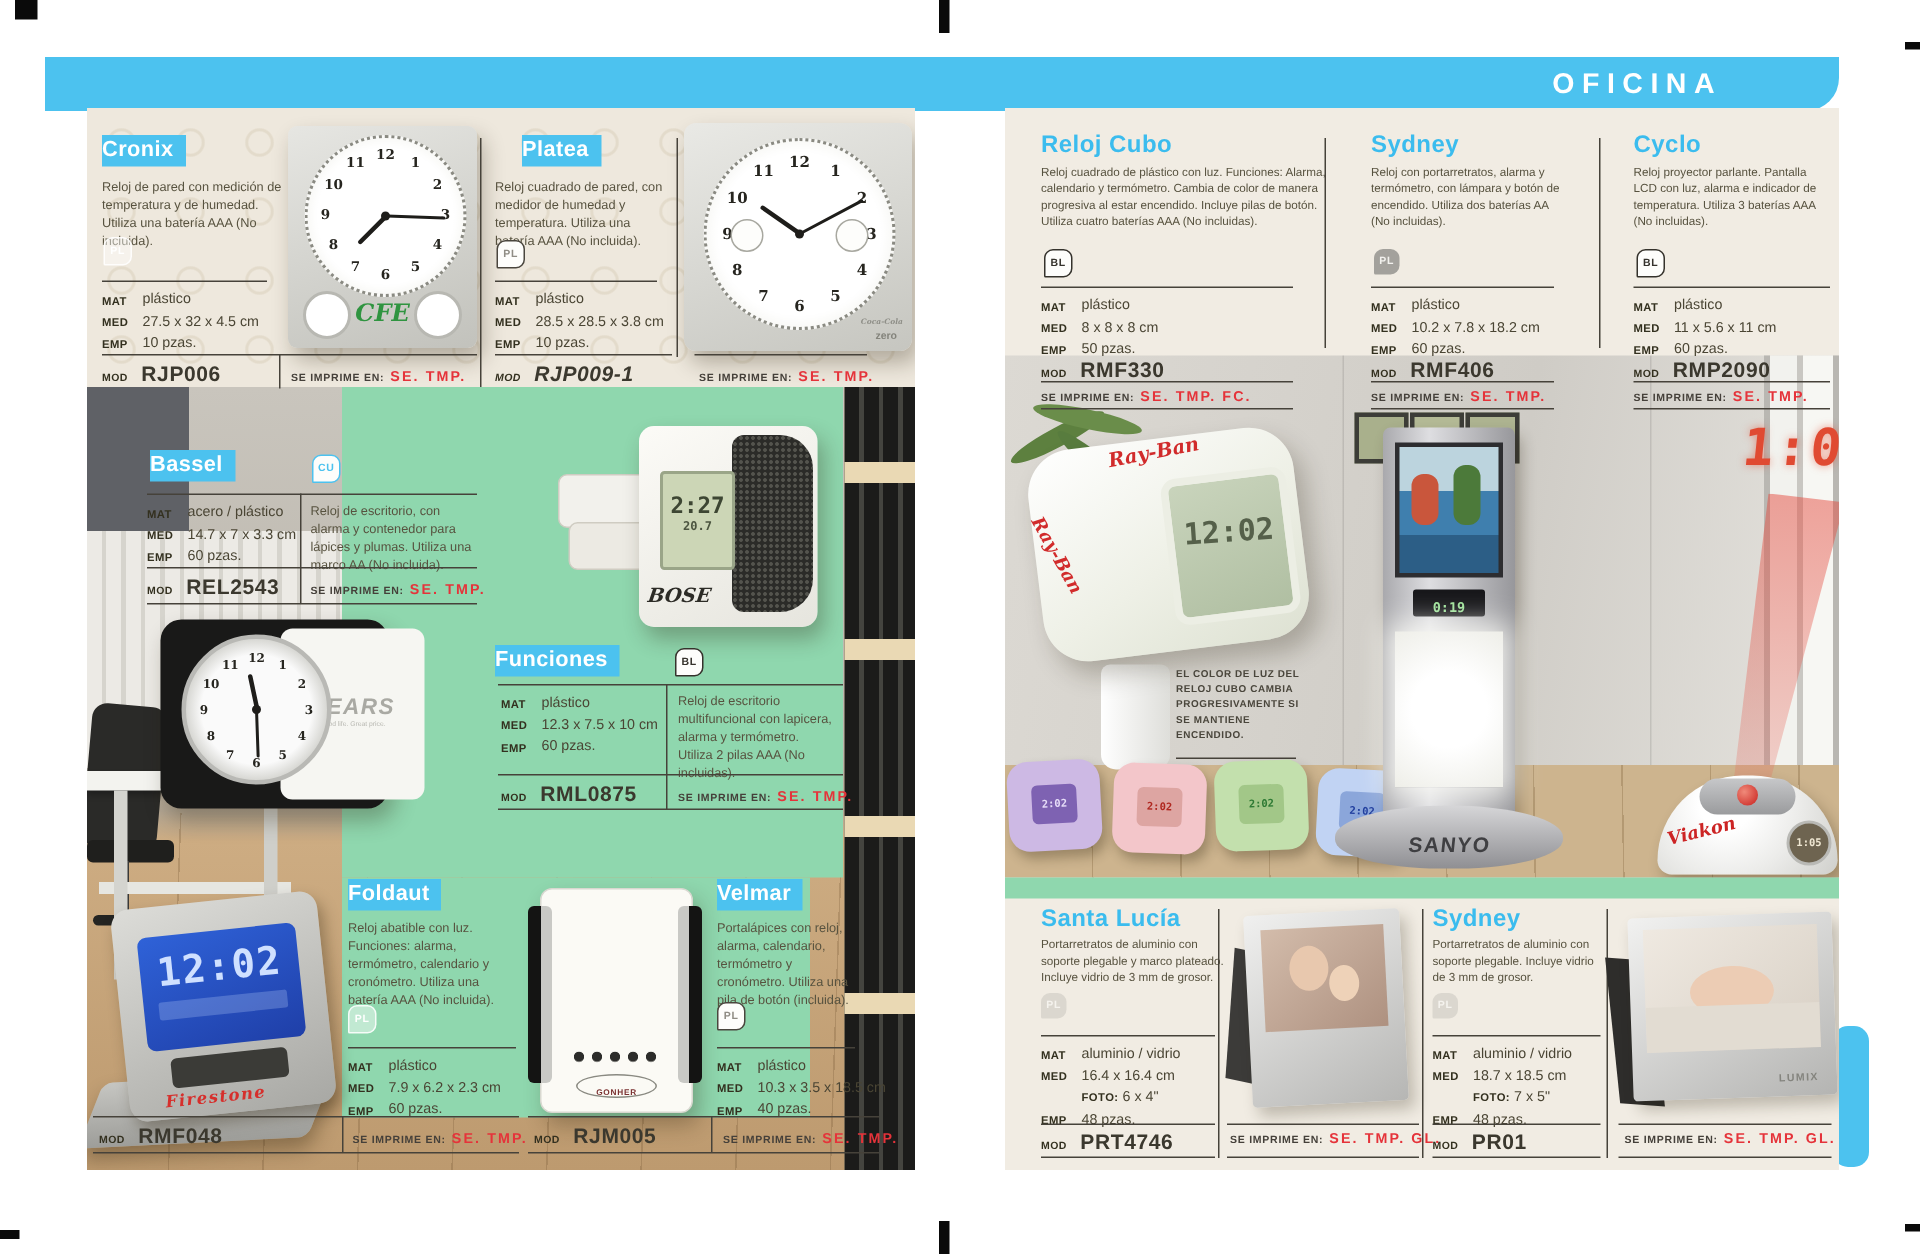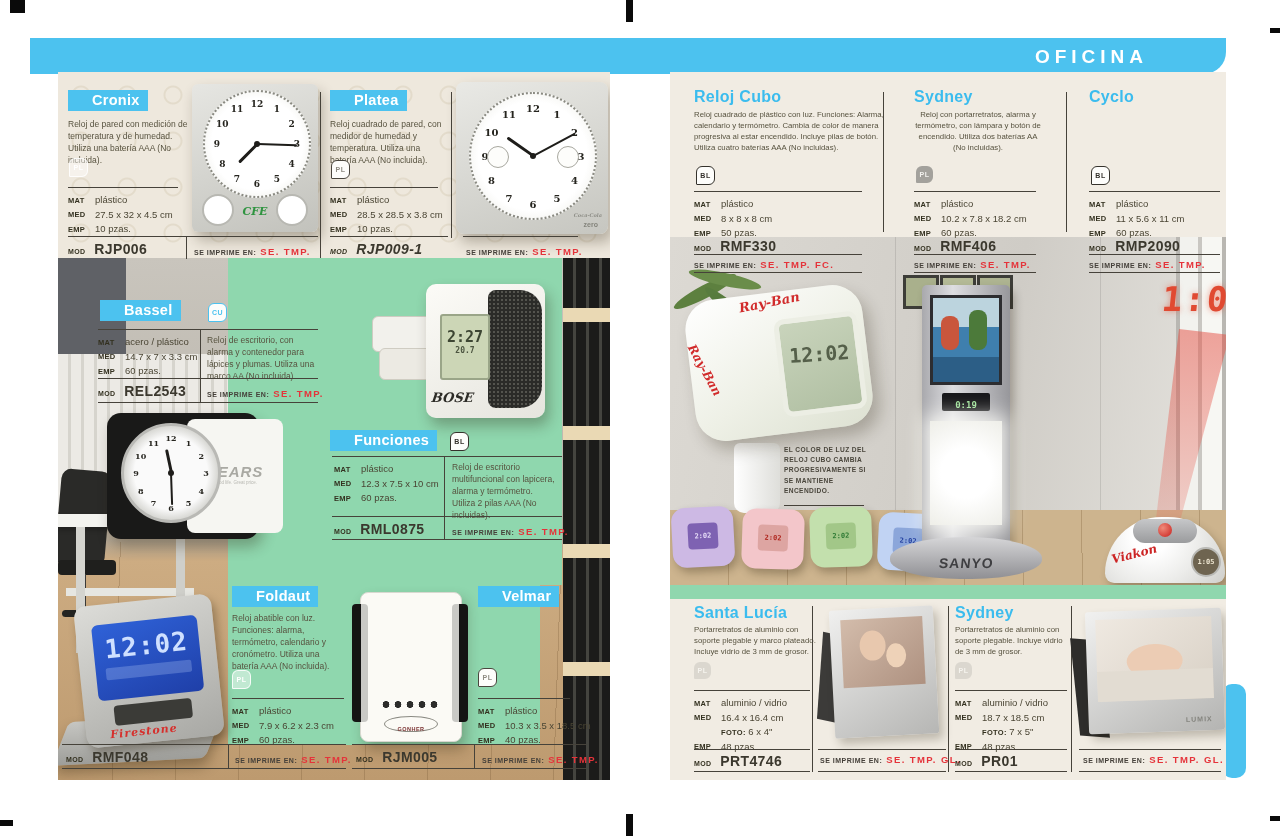--- a/index.html
+++ b/index.html
@@ -16,21 +16,21 @@
                 letter-spacing:5px;}
   #side-tab{position:absolute;left:1222px;top:684px;width:24px;height:94px;background:#4cc2ef;border-radius:10px;}
   
   #left-page{position:absolute;left:58px;top:72px;width:552px;height:708px;background:#efeae1;overflow:hidden;}
   #right-page{position:absolute;left:670px;top:72px;width:556px;height:708px;background:#f1ece3;overflow:hidden;}
   .topband{position:absolute;left:0;top:0;width:552px;height:186px;background-color:#eee8dd;
     background-image:radial-gradient(circle at 23px 23px, rgba(214,203,183,0) 7px, #e3dbcb 8px, #e3dbcb 9px, rgba(0,0,0,0) 10px);
     background-size:46px 46px;}
   
   .chip{position:absolute;background:#4cc2ef;color:#fff;font-weight:bold;font-size:14.5px;
-        padding:2px 8px 3px 24px;letter-spacing:.3px;}
+        padding:2px 8px 3px 0;letter-spacing:.3px;}
   .rp-title{position:absolute;color:#3bbcee;font-size:16px;font-weight:bold;letter-spacing:.3px;}
   
   .badge{position:absolute;width:17px;height:17px;border-radius:6px 6px 6px 1px;font-size:7px;font-weight:bold;
          display:flex;align-items:center;justify-content:center;letter-spacing:.5px;}
   .b-ghost{background:rgba(255,255,255,.45);color:#ffffff;border:1px solid rgba(255,255,255,.85);}
   .b-outline{background:#fdfdfb;color:#8f8c84;border:1.4px solid #4a463e;}
   .b-blue{background:#fdfdfb;color:#4cc2ef;border:1.4px solid #4cc2ef;}
   .b-dark{background:#fdfdfb;color:#35322c;border:1.4px solid #35322c;}
   .b-gray{background:#a3a19c;color:#f2f1ee;border:none;}
   .b-light{background:#dbd7cf;color:#f5f3ee;border:none;}
@@ -132,21 +132,21 @@
         <span>8</span>
         <span>9</span>
         <span>10</span>
         <span>11</span>
       <div class="hand hour" style="height:26px;transform:rotate(225deg);"></div>
       <div class="hand" style="height:40px;transform:rotate(92deg);"></div>
       <div class="cdot"></div>
     </div>
     <div class="abs" style="left:10px;bottom:6px;width:28px;height:28px;border-radius:50%;background:#fff;border:2px solid #b8b8b2;"></div>
     <div class="abs" style="right:10px;bottom:6px;width:28px;height:28px;border-radius:50%;background:#fff;border:2px solid #b8b8b2;"></div>
-    <div class="abs script" style="left:50%;bottom:14px;transform:translateX(-50%);color:#2f9440;font-size:11px;">CFE</div>
+    <div class="abs script" style="left:50%;bottom:14px;transform:translateX(-50%);color:#2f9440;font-size:16px;">CFE</div>
   </div>
 
   <div class="abs photo-shadow" style="left:398px;top:10px;width:152px;height:152px;
        background:linear-gradient(160deg,#e9e9e5,#c6c6c0);border-radius:8px;">
     <div class="face nums" style="left:13px;top:10px;width:124px;height:124px;--r:48px;font-size:10px;">
       <span>12</span>
         <span>1</span>
         <span>2</span>
         <span>3</span>
         <span>4</span>
@@ -253,21 +253,21 @@
   <div class="modrow" style="left:10px;top:169px;">
     <span class="lab">MOD</span>
       <span class="val">RJP006</span>
   </div>
   <div class="vr" style="left:128px;top:164px;height:23px;"></div>
   <div class="imp" style="left:136px;top:174px;">
     <span>SE IMPRIME EN:</span><span class="red">SE. TMP.</span>
   </div>
   <div class="vr" style="left:262px;top:20px;height:166px;"></div>
 
-  <div class="chip" style="left:272px;top:18px;">Platea</div>
+  <div class="chip" style="left:290px;top:18px;">Platea</div>
   <div class="desc" style="left:272px;top:46px;width:114px;">Reloj cuadrado de pared, con medidor de humedad y temperatura. Utiliza una batería AAA (No incluida).</div>
   <div class="badge b-outline" style="left:273px;top:88px;">PL</div>
   <div class="hr" style="left:272px;top:115px;width:108px;"></div>
   <div class="spec" style="left:272px;top:122px;">
     <div class="row">
         <span class="lab">MAT</span>
         <span class="val">plástico</span>
       </div>
     <div class="row">
         <span class="lab">MED</span>
@@ -360,20 +360,21 @@
         <span class="lab">MED</span>
         <span class="val">7.9 x 6.2 x 2.3 cm</span>
       </div>
     <div class="row">
         <span class="lab">EMP</span>
         <span class="val">60 pzas.</span>
       </div>
   </div>
 
   <div class="chip" style="left:420px;top:514px;">Velmar</div>
+  <div class="desc" style="left:420px;top:540px;width:96px;">Portalápices con reloj, alarma, calendario, termómetro y cronómetro. Utiliza una pila de botón (incluida).</div>
   <div class="badge b-outline" style="left:420px;top:596px;">PL</div>
   <div class="hr" style="left:420px;top:626px;width:92px;"></div>
   <div class="spec" style="left:420px;top:633px;">
     <div class="row">
         <span class="lab">MAT</span>
         <span class="val">plástico</span>
       </div>
     <div class="row">
         <span class="lab">MED</span>
         <span class="val">10.3 x 3.5 x 18.5 cm</span>
@@ -518,21 +519,21 @@
       <span class="val">RMF330</span>
   </div>
   <div class="hr" style="left:24px;top:182px;width:168px;"></div>
   <div class="imp" style="left:24px;top:187px;">
     <span>SE IMPRIME EN:</span><span class="red">SE. TMP. FC.</span>
   </div>
   <div class="hr" style="left:24px;top:200px;width:168px;"></div>
   <div class="vr" style="left:213px;top:20px;height:140px;"></div>
 
   <div class="rp-title" style="left:244px;top:16px;">Sydney</div>
-  <div class="desc" style="left:244px;top:37px;width:128px;font-size:7.8px;text-align:center;">Reloj con portarretratos, alarma y termómetro, con lámpara y botón de encendido. Utiliza dos baterías AA (No incluidas).</div>
+  <div class="desc" style="left:244px;top:37px;width:128px;font-size:7.8px;">Reloj con portarretratos, alarma y termómetro, con lámpara y botón de encendido. Utiliza dos baterías AA (No incluidas).</div>
   <div class="badge b-gray" style="left:246px;top:94px;">PL</div>
   <div class="hr" style="left:244px;top:119px;width:122px;"></div>
   <div class="spec" style="left:244px;top:126px;">
     <div class="row">
         <span class="lab">MAT</span>
         <span class="val">plástico</span>
       </div>
     <div class="row">
         <span class="lab">MED</span>
         <span class="val">10.2 x 7.8 x 18.2 cm</span>
@@ -547,20 +548,21 @@
       <span class="val">RMF406</span>
   </div>
   <div class="hr" style="left:244px;top:182px;width:122px;"></div>
   <div class="imp" style="left:244px;top:187px;">
     <span>SE IMPRIME EN:</span><span class="red">SE. TMP.</span>
   </div>
   <div class="hr" style="left:244px;top:200px;width:122px;"></div>
   <div class="vr" style="left:396px;top:20px;height:140px;"></div>
 
   <div class="rp-title" style="left:419px;top:16px;">Cyclo</div>
+  <div class="desc" style="left:419px;top:37px;width:133px;font-size:7.8px;">Reloj proyector parlante. Pantalla LCD con luz, alarma e indicador de temperatura. Utiliza 3 baterías AAA (No incluidas).</div>
   <div class="badge b-dark" style="left:421px;top:94px;">BL</div>
   <div class="hr" style="left:419px;top:119px;width:131px;"></div>
   <div class="spec" style="left:419px;top:126px;">
     <div class="row">
         <span class="lab">MAT</span>
         <span class="val">plástico</span>
       </div>
     <div class="row">
         <span class="lab">MED</span>
         <span class="val">11 x 5.6 x 11 cm</span>

